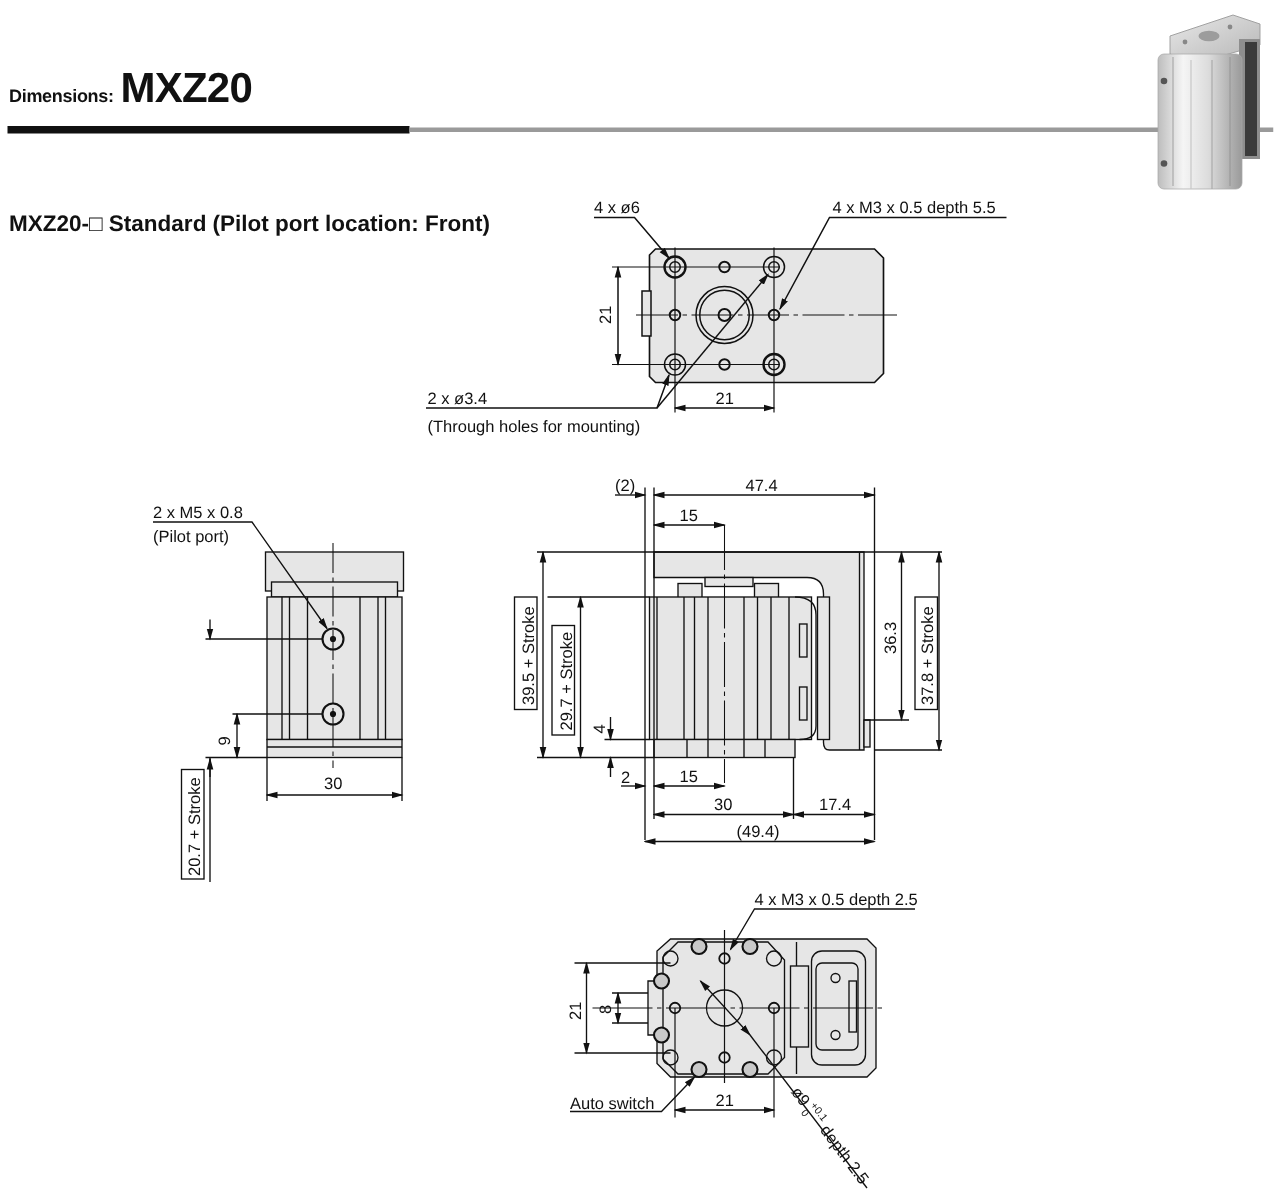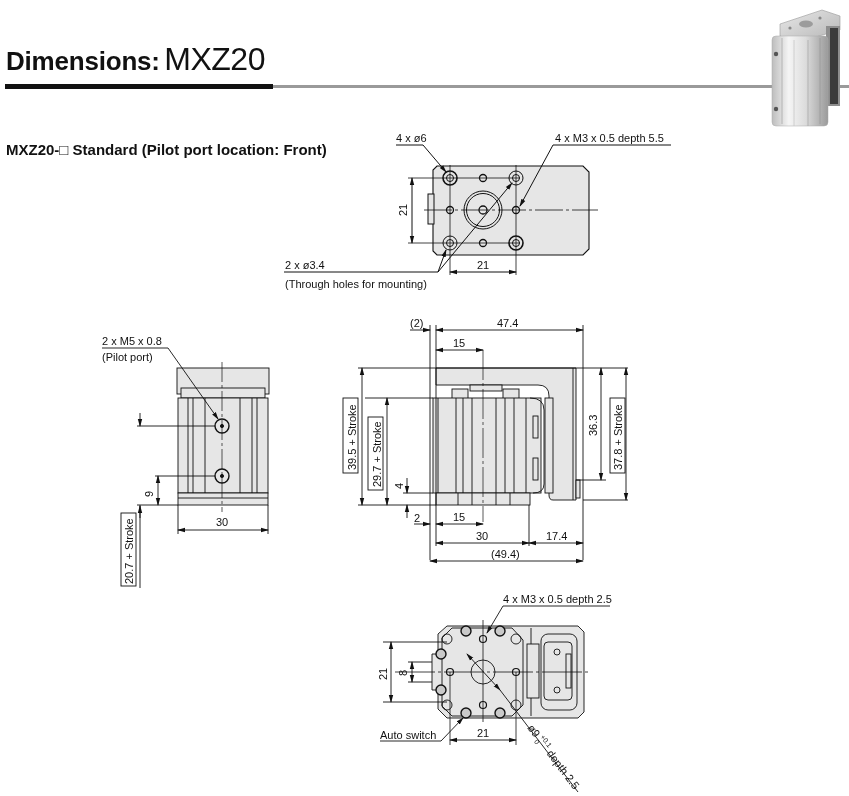--- a/index.html
+++ b/index.html
@@ -1,20 +1,20 @@
 <!DOCTYPE html>
 <html><head>
 <meta charset="utf-8">
 <style>
   html,body{margin:0;padding:0;background:#ffffff;}
   body{width:849px;height:796px;position:relative;overflow:hidden;font-family:"Liberation Sans",sans-serif;color:#111;}
   .abs{position:absolute;}
   #title-wrap{left:6px;top:40px;white-space:nowrap;}
-  #title-prefix{font-size:26px;font-weight:bold;letter-spacing:-0.2px;}
-  #title-model{font-size:32px;font-weight:normal;letter-spacing:-0.5px;line-height:38px;}
+  #title-prefix{font-size:12px;font-weight:bold;letter-spacing:-0.2px;}
+  #title-model{font-size:28px;font-weight:bold;letter-spacing:-0.5px;line-height:38px;}
   #rule-black{left:5px;top:84px;width:268px;height:5px;background:#111;}
   #rule-gray{left:273px;top:85px;width:576px;height:3px;background:#9a9a9a;}
   #subtitle{left:6px;top:100px;font-size:15px;font-weight:bold;white-space:nowrap;margin-top:41px;}
   svg text{font-family:"Liberation Sans",sans-serif;fill:#111;}
   #photo{left:760px;top:2px;width:89px;height:130px;}
   #drawing{left:0;top:0;width:849px;height:796px;}
 </style>
 </head>
 <body>
 

